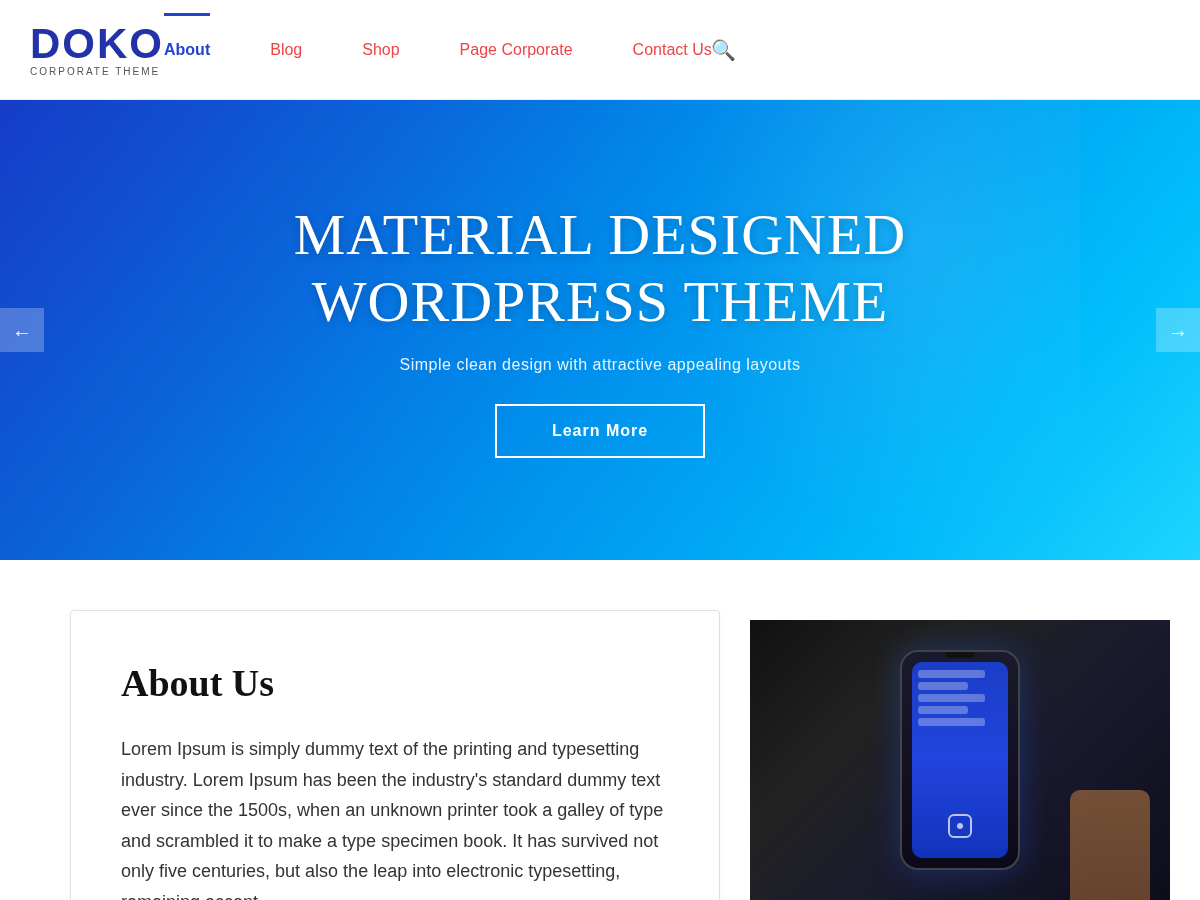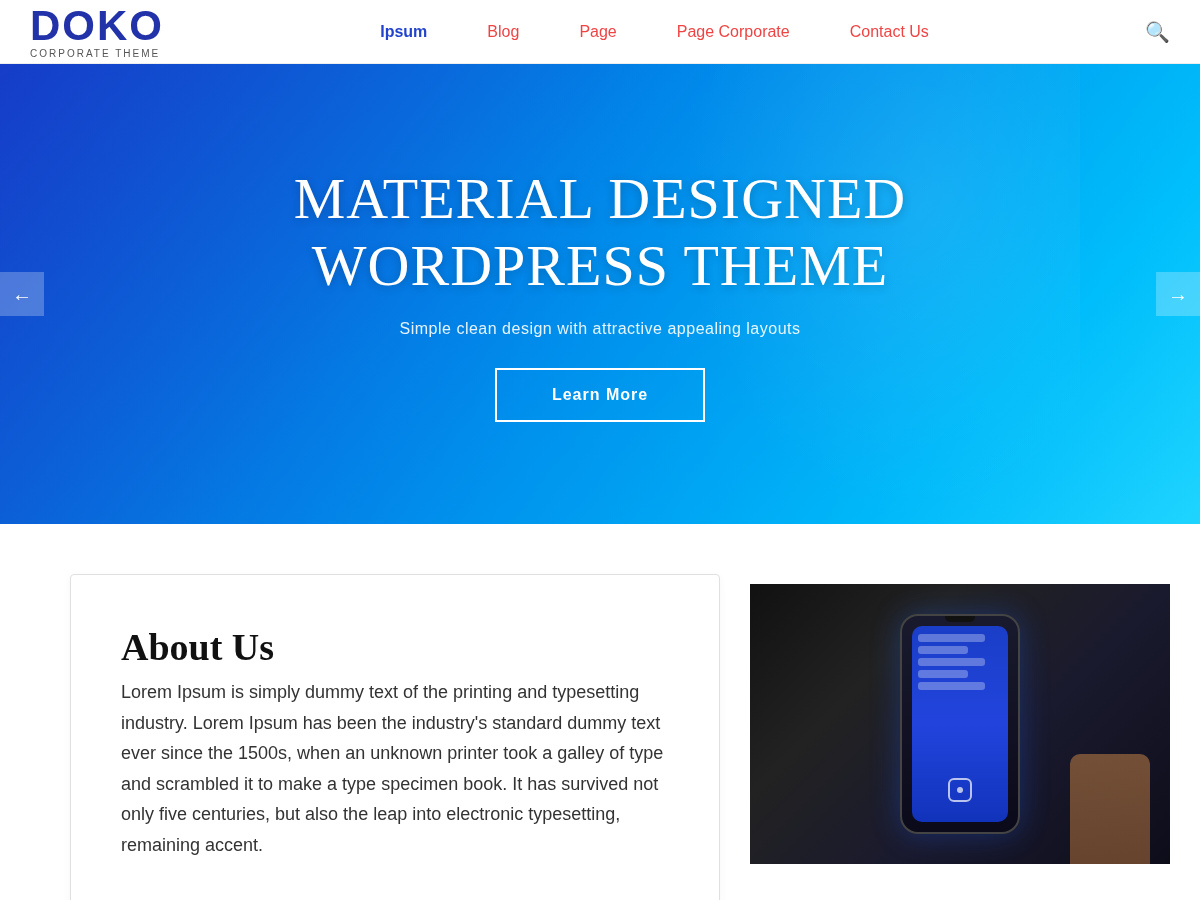--- a/index.html
+++ b/index.html
@@ -2,23 +2,22 @@
 <html><head>
   <meta charset="utf-8">
   <style>
     * { margin: 0; padding: 0; box-sizing: border-box; }
     body { font-family: 'Georgia', serif; background: #fff; width: 1200px; overflow-x: hidden; }
 
     
     header {
       display: flex;
       align-items: center;
-      justify-content: space-between;
       padding: 0 30px;
-      height: 64px;
+      height: 100px;
       border-bottom: 1px solid #eee;
       background: #fff;
     }
     .logo-area {
       display: flex;
       flex-direction: column;
       line-height: 1;
     }
     .logo-doko {
       font-size: 42px;
@@ -170,21 +169,21 @@
       width: 650px;
       min-height: 280px;
       box-shadow: 0 2px 8px rgba(0,0,0,0.04);
       margin-left: 40px;
     }
     .about-title {
       font-family: Georgia, serif;
       font-size: 38px;
       font-weight: 700;
       color: #111;
-      margin-bottom: 8px;
+      margin-bottom: 29px;
     }
     .about-text {
       font-family: Arial, sans-serif;
       font-size: 18px;
       color: #333;
       line-height: 1.7;
     }
     .about-image {
       width: 420px;
       height: 280px;
@@ -272,23 +271,23 @@
 </head>
 <body>
 
 <header>
   <div class="logo-area">
     <span class="logo-doko">DOKO</span>
     <span class="logo-subtitle">Corporate Theme</span>
   </div>
 
   <nav>
-    <a class="nav-item active">Ipsum</a>
+    <a class="nav-item active">About</a>
     <a class="nav-item">Blog</a>
-    <a class="nav-item">Page</a>
+    <a class="nav-item">Shop</a>
     <a class="nav-item">Page Corporate</a>
     <a class="nav-item">Contact Us</a>
   </nav>
 
   <button class="search-icon-btn">🔍</button>
 </header>
 
 <section class="hero">
   <div class="hero-bg-overlay"></div>
   <div class="hero-person"></div>

